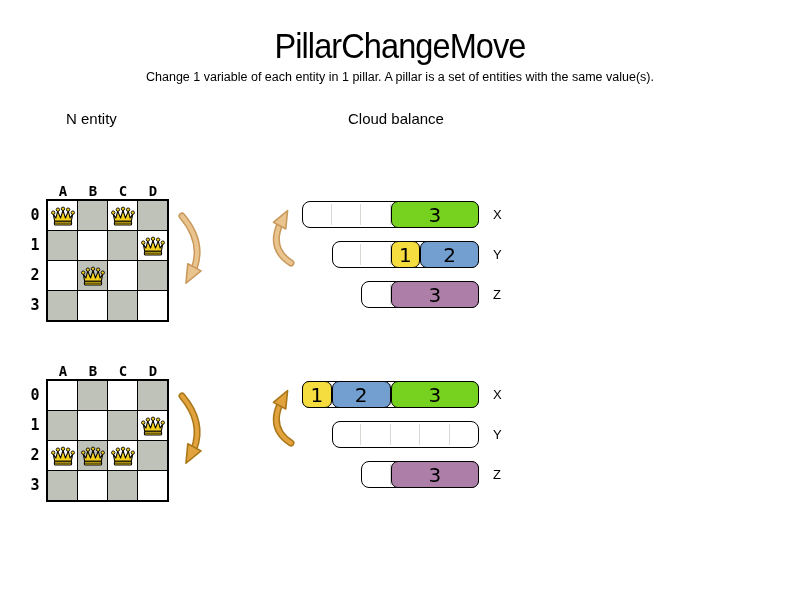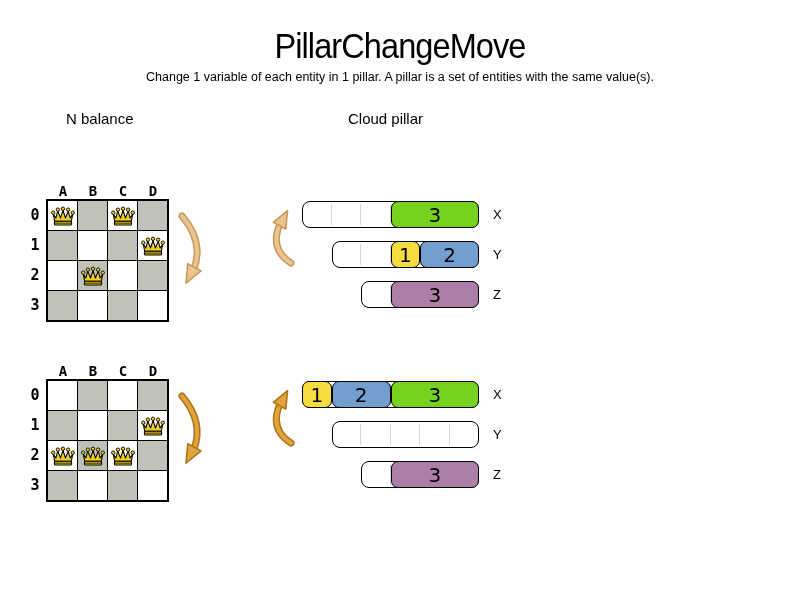--- a/index.html
+++ b/index.html
@@ -27,22 +27,22 @@
          font-size:20px;font-family:"DejaVu Sans",sans-serif;}
   .bar-label{position:absolute;font-size:13px;}
   svg{display:block;}
 </style>
 </head>
 <body>
 
 <div class="stage">
   <div class="title">PillarChangeMove</div>
   <div class="subtitle">Change 1 variable of each entity in 1 pillar. A pillar is a set of entities with the same value(s).</div>
-  <div class="section-label lbl-nqueens">N balance</div>
-  <div class="section-label lbl-cloud">Cloud pillar</div>
+  <div class="section-label lbl-nqueens">N entity</div>
+  <div class="section-label lbl-cloud">Cloud balance</div>
   <div id="generated">
       <div class="col-header" style="left: 48px; top: 183px; position: absolute;">A</div>
       <div class="col-header" style="left: 78px; top: 183px; position: absolute;">B</div>
       <div class="col-header" style="left: 108px; top: 183px; position: absolute;">C</div>
       <div class="col-header" style="left: 138px; top: 183px; position: absolute;">D</div>
       <div class="row-header" style="left: 27px; top: 206px; position: absolute;">0</div>
       <div class="row-header" style="left: 27px; top: 236px; position: absolute;">1</div>
       <div class="row-header" style="left: 27px; top: 266px; position: absolute;">2</div>
       <div class="row-header" style="left: 27px; top: 296px; position: absolute;">3</div>
       <div class="board" style="left: 46px; top: 199px;">

